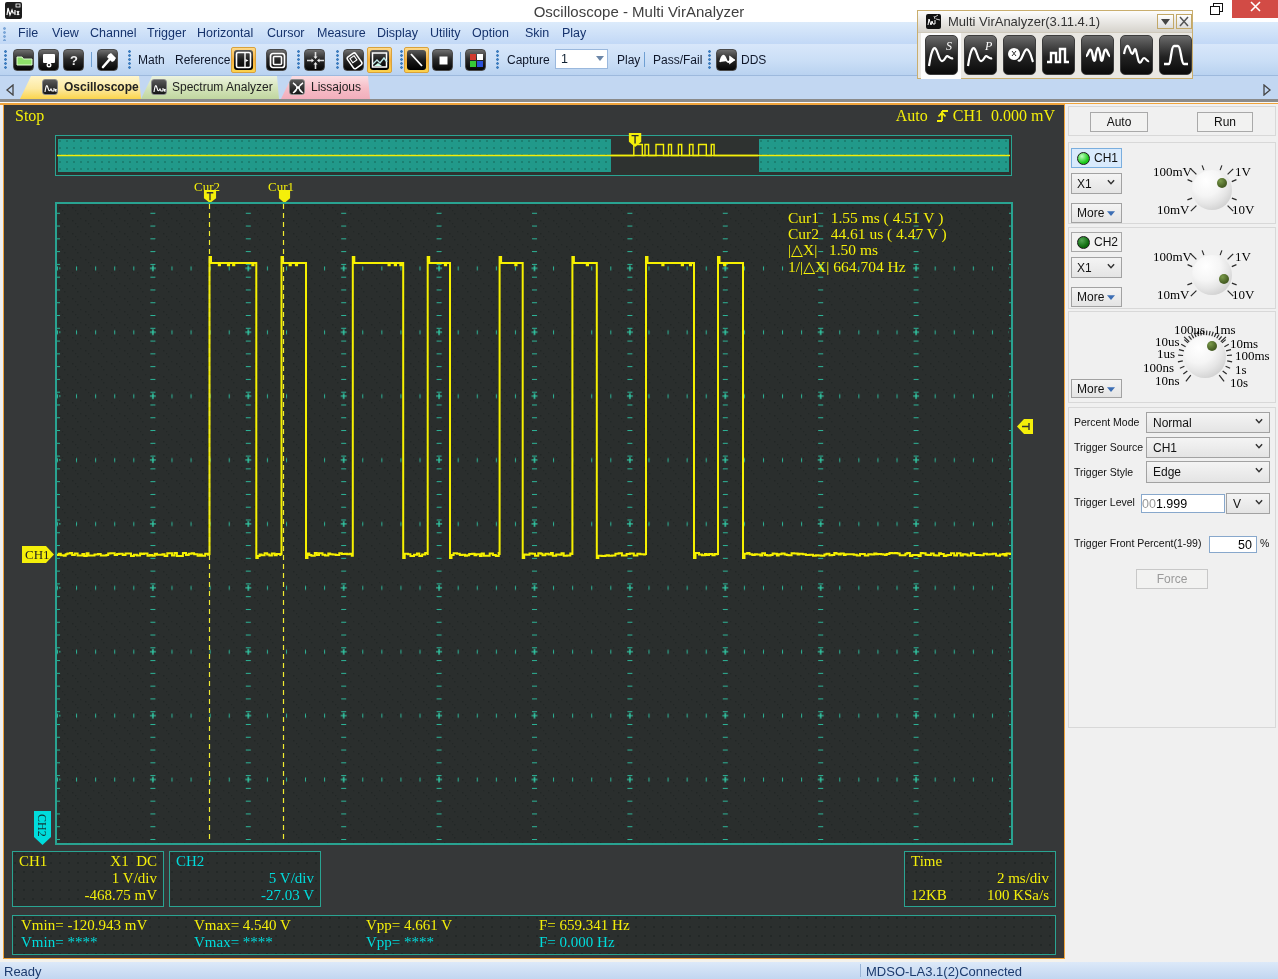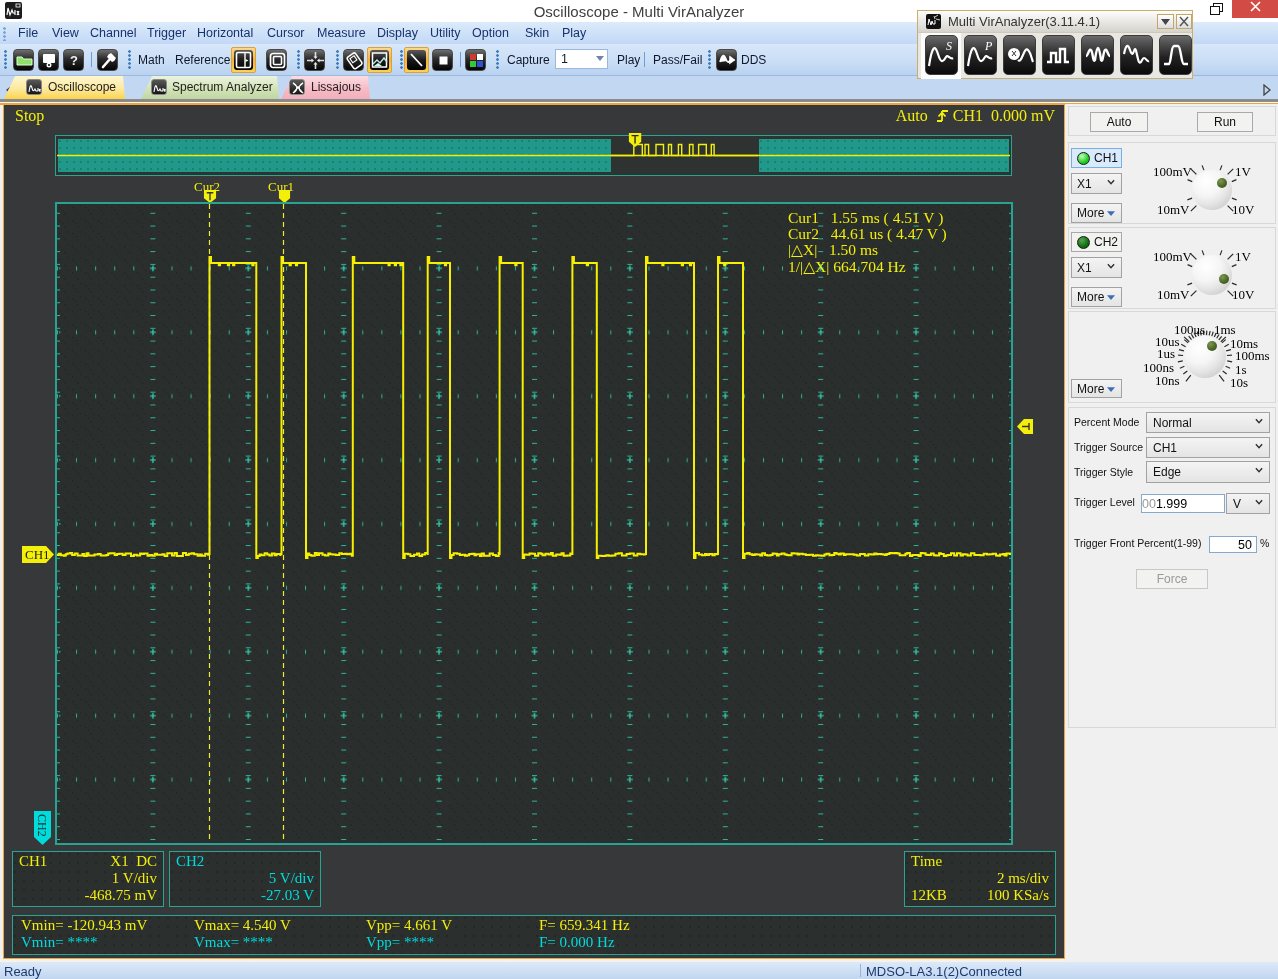--- a/index.html
+++ b/index.html
@@ -237,21 +237,21 @@
     <svg width="21" height="21" viewBox="0 0 21 21">
       <path d="M3 12 C5 4,7 4,9 9 C10.5 13,12 13,13 10 l5 0 M13 7 l4 3 l-4 3 Z" stroke="#fff" stroke-width="1.6" fill="#fff"></path>
     </svg>
   </div>
 <div class="ttext" style="left:741px;">DDS</div>
 
 <div class="abs" id="tabbar"></div>
 <div class="abs" style="left:5px;top:82px;width:10px;height:12px;"><svg width="10" height="12">
       <path d="M8 1 L2 6 L8 11 Z" fill="none" stroke="#444" stroke-width="1.3"></path>
     </svg></div>
-<div class="abs tab" style="left:4px;width:121px;background:linear-gradient(#fff6cd,#fce9a0 55%,#fbd44c);font-weight:normal;">
+<div class="abs tab" style="left:20px;width:121px;background:linear-gradient(#fff6cd,#fce9a0 55%,#fbd44c);font-weight:bold;">
   <div class="ic" style="left:22px;"><svg width="16" height="16" viewBox="0 0 16 16">
         <path d="M2 12 C3 5,4 4,5 8 C6 12,7 11,8 9 L9 11 L11 11 M11 8 v3 M12 9 l1.5 2.5 M13.5 9 l-1.5 2.5" stroke="#fff" stroke-width="1.1" fill="none"></path>
       </svg></div>
   <div class="lbl" style="left:44px;">Oscilloscope</div>
 </div>
 <div class="abs tab" style="left:141px;width:138px;background:linear-gradient(#ecf3df,#d3e3b8 55%,#c0d6a0);">
   <div class="ic" style="left:10px;"><svg width="16" height="16" viewBox="0 0 16 16">
         <path d="M2 12 C3 5,4 4,5 8 C6 12,7 11,8 9 L9 11 L11 11 M11 8 v3 M12 9 l1.5 2.5 M13.5 9 l-1.5 2.5" stroke="#fff" stroke-width="1.1" fill="none"></path>
       </svg></div>
   <div class="lbl" style="left:31px;">Spectrum Analyzer</div>

